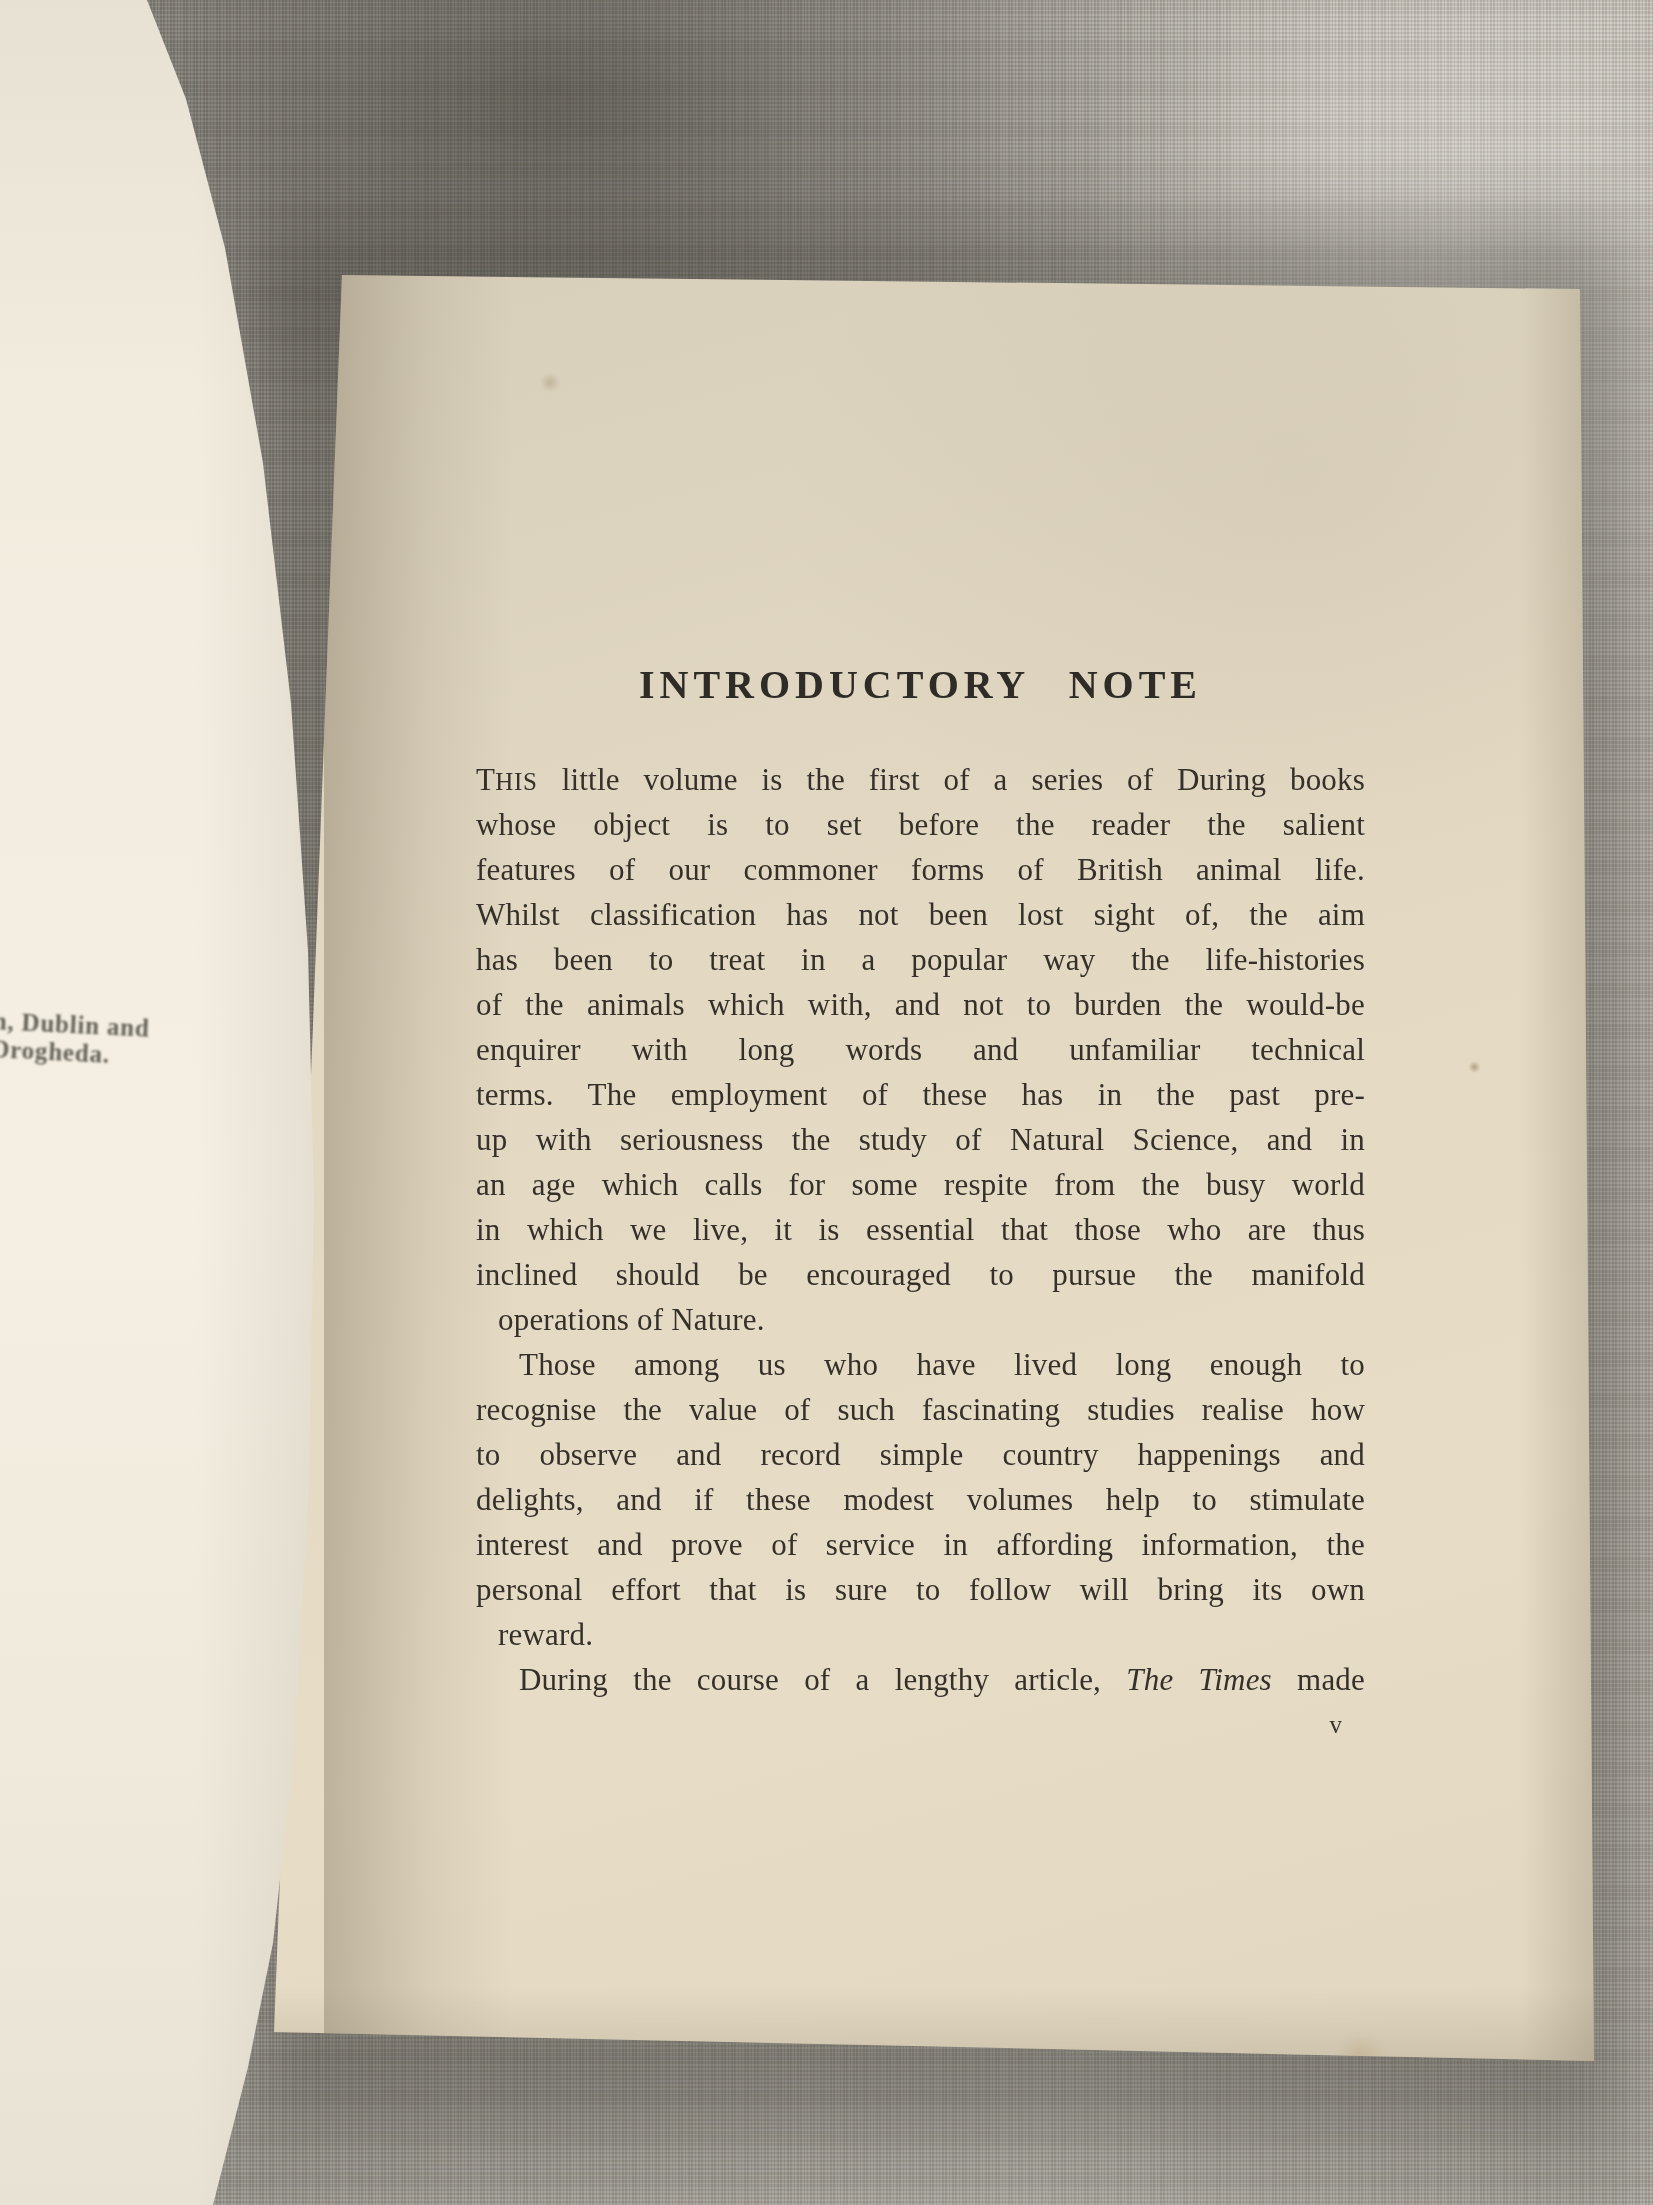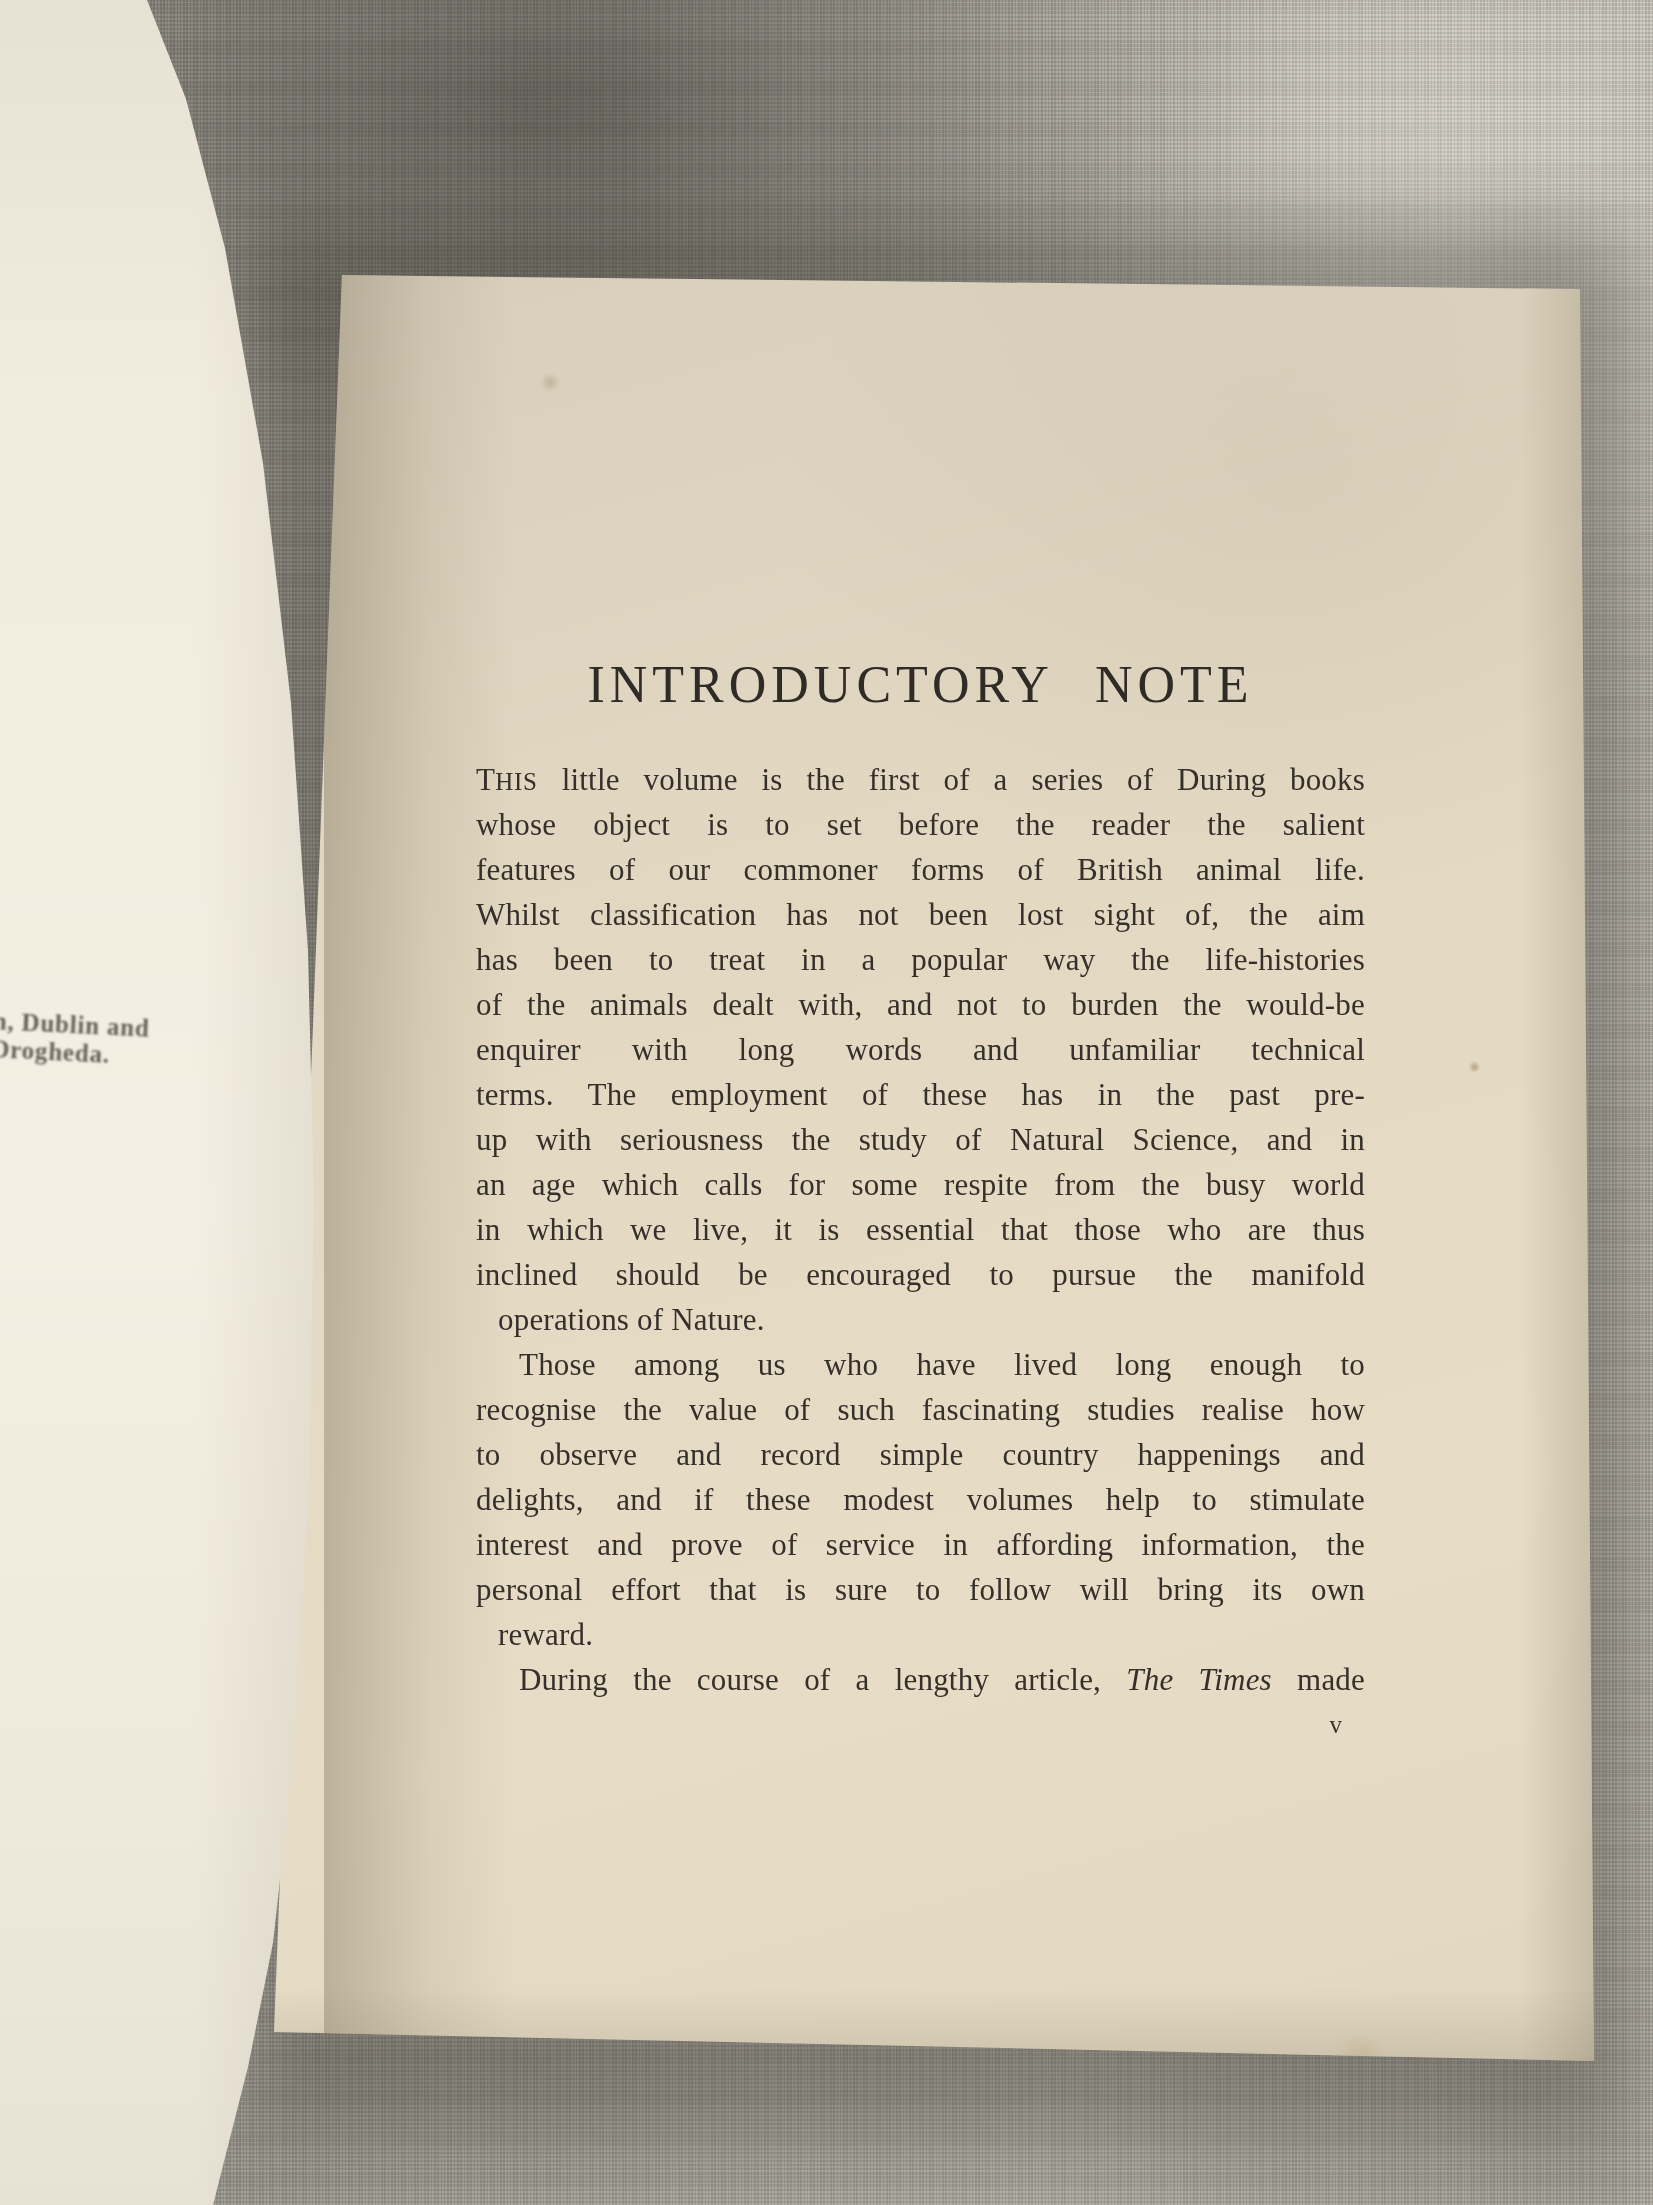--- a/index.html
+++ b/index.html
@@ -66,21 +66,21 @@
   .spot.s3 { left: 265px; top: 99px; width: 21.5px; height: 16.5px;
     background: radial-gradient(circle, rgba(110,85,45,0.25), transparent 70%); filter: blur(1.7px); }
 
   
   .content {
     position: absolute; left: 202px; top: 387px; width: 889px;
     color: #35302a;
   }
   h1.page-title {
     margin: 0 0 49px 0;
-    font-size: 52px; line-height: 46px; font-weight: normal;
+    font-size: 40px; line-height: 46px; font-weight: bold;
     text-align: center; letter-spacing: 5px; word-spacing: 25px;
     color: #2f2b26;
   }
   .line {
     display: block; height: 45px; line-height: 45px;
     font-size: 31px; letter-spacing: 0.2px;
     text-align: justify; text-align-last: justify;
   }
   .lines .line:last-child { text-align-last: left; margin-left: 22px; }
   .p2 .line:first-child { text-indent: 43px; }
@@ -132,21 +132,21 @@
   <div class="content">
     <h1 class="page-title">INTRODUCTORY NOTE</h1>
 
     <div class="line"><span>T</span><span class="sc">HIS</span><span> little volume is the first of a series of During books</span></div>
 
     <div class="lines p1">
         <div class="line">whose object is to set before the reader the salient</div>
         <div class="line">features of our commoner forms of British animal life.</div>
         <div class="line">Whilst classification has not been lost sight of, the aim</div>
         <div class="line">has been to treat in a popular way the life-histories</div>
-        <div class="line">of the animals dealt with, and not to burden the would-be</div>
+        <div class="line">of the animals which with, and not to burden the would-be</div>
         <div class="line">enquirer with long words and unfamiliar technical</div>
         <div class="line">terms. The employment of these has in the past pre-</div>
         <div class="line">up with seriousness the study of Natural Science, and in</div>
         <div class="line">an age which calls for some respite from the busy world</div>
         <div class="line">in which we live, it is essential that those who are thus</div>
         <div class="line">inclined should be encouraged to pursue the manifold</div>
         <div class="line">operations of Nature.</div>
       </div>
 
     <div class="lines p2">

